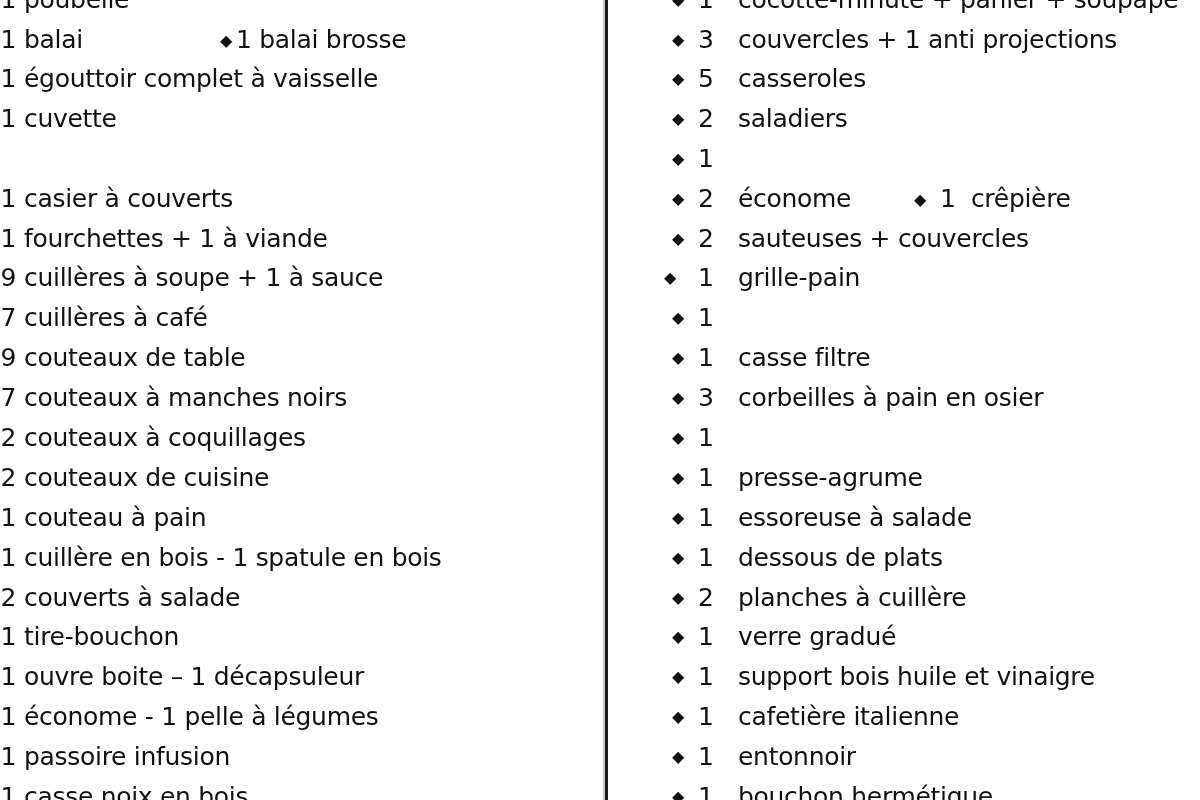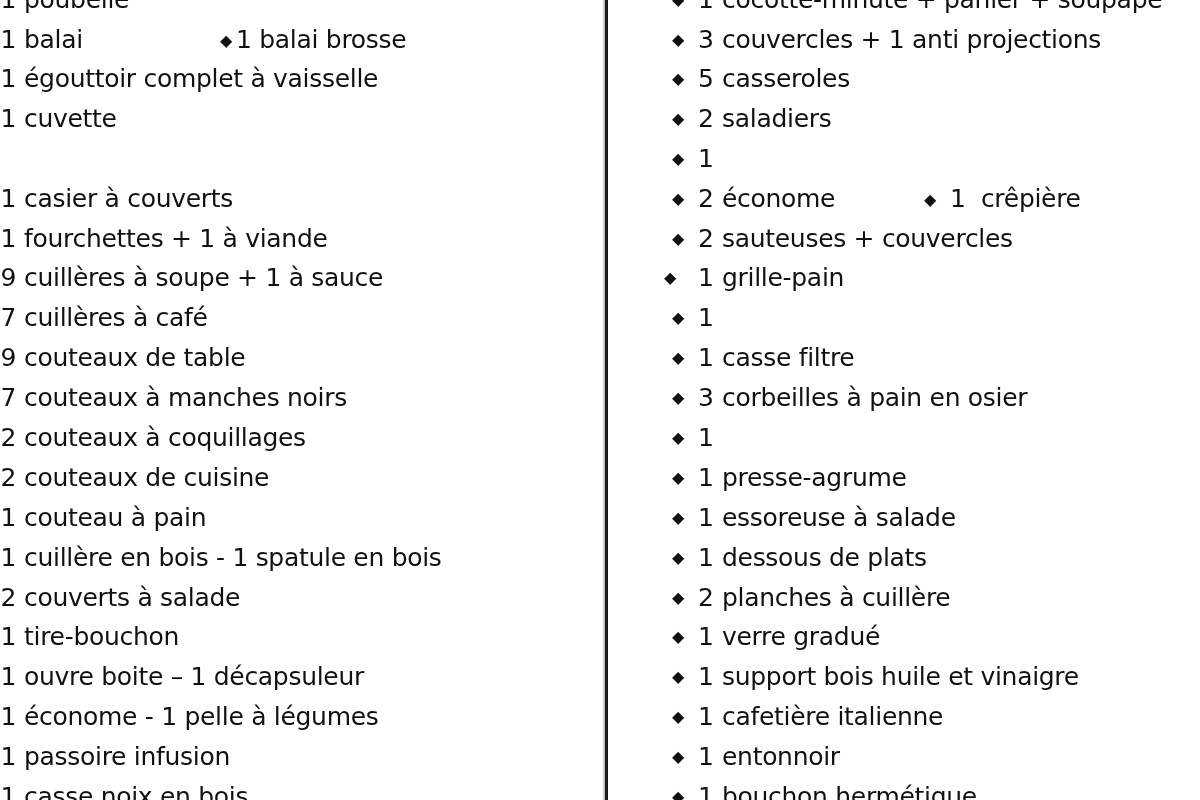--- a/index.html
+++ b/index.html
@@ -26,21 +26,21 @@
     position: absolute; right: calc(100% - 16px); text-align: right;
   }
   .col-left .row { left: 0; width: 600px; }
   .col-left .row .label { position: absolute; left: 24px; }
   .col-left .row .extra { position: absolute; }
   .col-right .row { left: 0; width: 590px; }
   .col-right .bullet {
     position: absolute; left: 62px; font-size: 16px;
   }
   .col-right .qty { position: absolute; left: 88px; }
-  .col-right .label { position: absolute; left: 112px; }
+  .col-right .label { position: absolute; left: 128px; }
   .col-right .extra { position: absolute; }
   .extra .bullet-inline { font-size: 16px; margin-right: 4px; vertical-align: 2px; }
 </style>
 </head>
 <body>
 
 <div class="page">
   <div class="col col-left" id="left-col">
       <div class="row" style="top: -20px;">
         <span class="qty">1</span>
@@ -147,21 +147,21 @@
         <span class="label">saladiers</span>
       </div>
       <div class="row" style="top: 139px;">
         <span class="bullet">◆</span>
         <span class="qty">1</span>
       </div>
       <div class="row" style="top: 179px;">
         <span class="bullet">◆</span>
         <span class="qty">2</span>
         <span class="label">économe</span>
-        <span class="extra" style="left: 314px;"><span class="bullet-inline" style="margin-right: 14px;">◆</span><span>1</span><span style="white-space: pre;">  </span><span>crêpière</span></span>
+        <span class="extra" style="left: 304px;"><span class="bullet-inline" style="margin-right: 14px;">◆</span><span>1</span><span style="white-space: pre;">  </span><span>crêpière</span></span>
       </div>
       <div class="row" style="top: 219px;">
         <span class="bullet">◆</span>
         <span class="qty">2</span>
         <span class="label">sauteuses + couvercles</span>
       </div>
       <div class="row" style="top: 258px;">
         <span class="bullet" style="left: 54px;">◆</span>
         <span class="qty">1</span>
         <span class="label">grille-pain</span>

